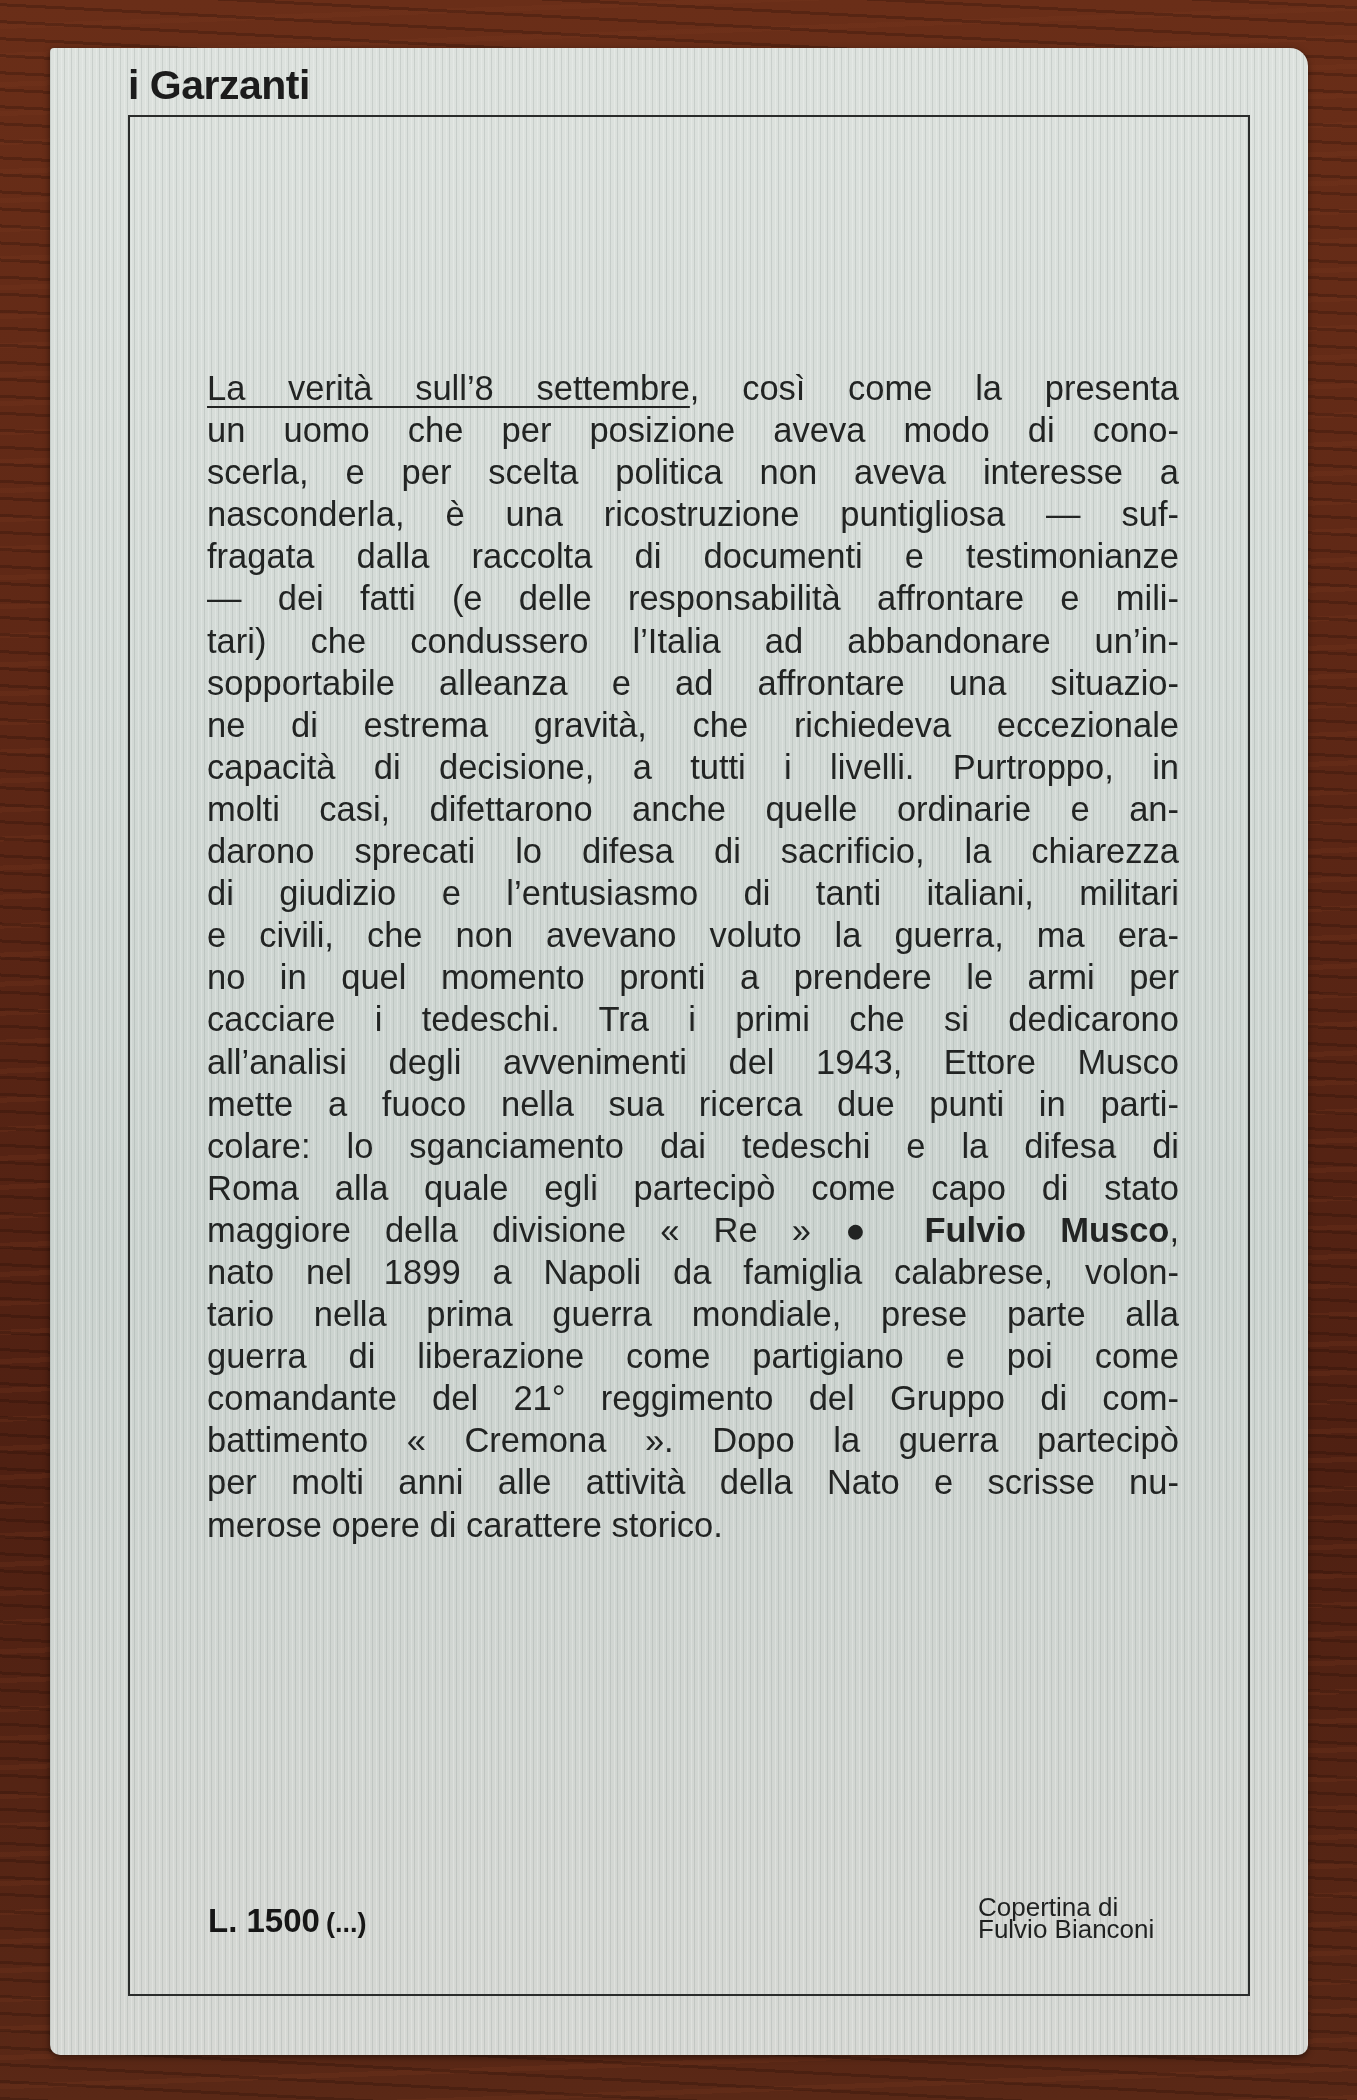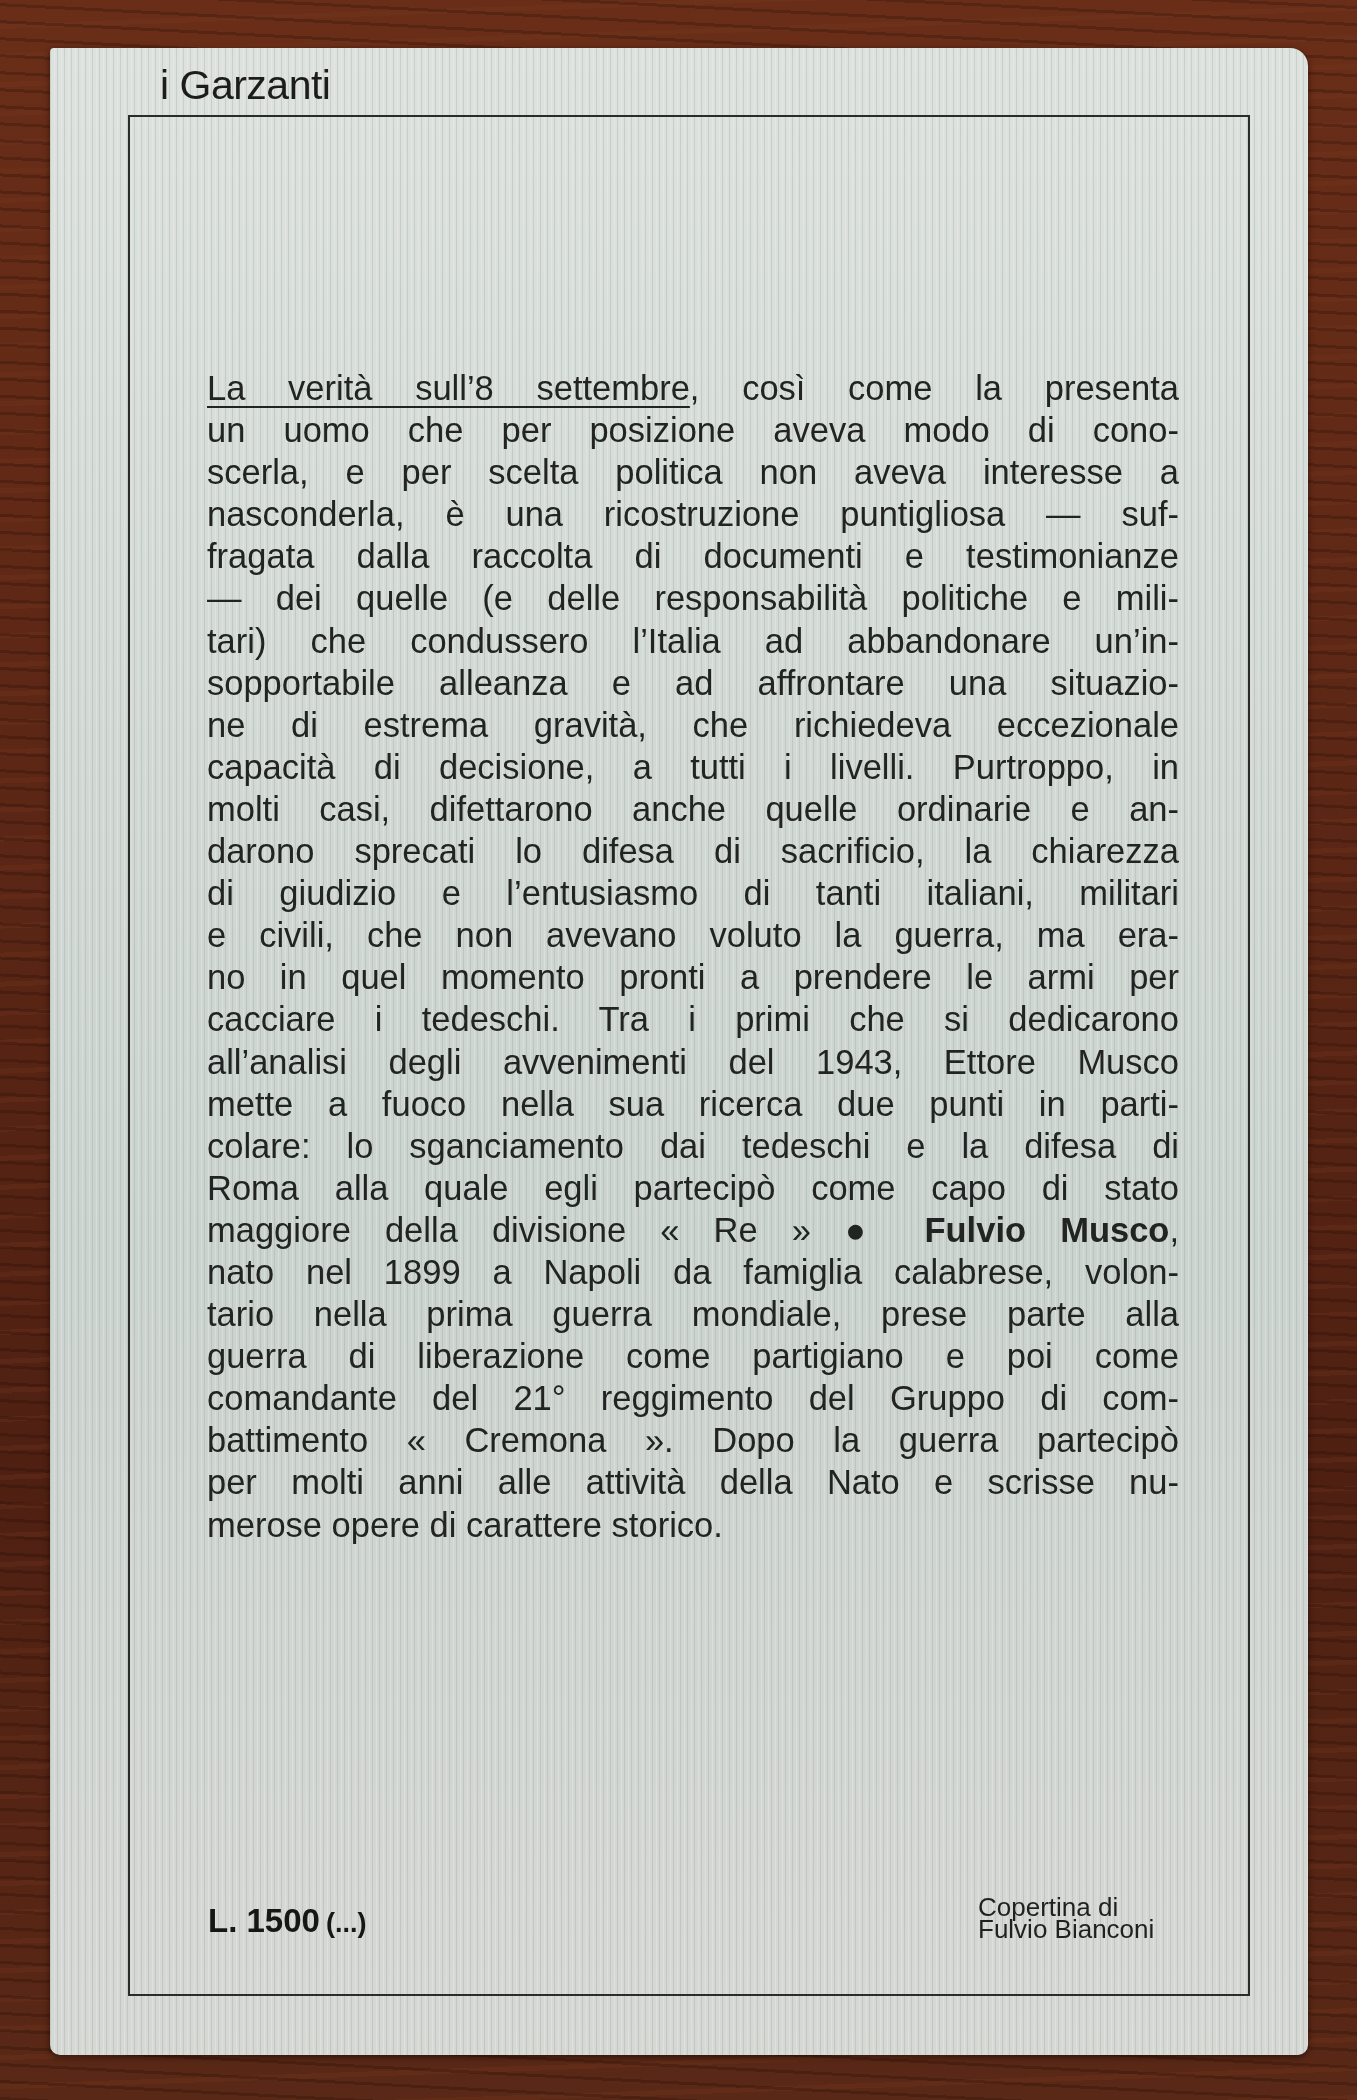--- a/index.html
+++ b/index.html
@@ -29,25 +29,24 @@
       repeating-linear-gradient(90deg, rgba(120,130,128,0.20) 0px, rgba(120,130,128,0.20) 1px, transparent 1px, transparent 4px, rgba(255,255,255,0.22) 4px, rgba(255,255,255,0.22) 5px, transparent 5px, transparent 7px),
       linear-gradient(180deg, #dde2de 0%, #d2d9d5 35%, #cbd3cf 60%, #d6d8d4 100%);
     border-radius: 4px 18px 10px 10px;
     box-shadow: 0 2px 6px rgba(0,0,0,0.5);
   }
   .logo {
     position: absolute;
     left: 78px;
     top: 17px;
     font-size: 41px;
-    font-weight: normal;
+    font-weight: bold;
     color: #1c1c1c;
     letter-spacing: -0.5px;
     line-height: 1;
-    margin-left: 32px;
   }
   .frame {
     position: absolute;
     left: 78px;
     top: 67px;
     width: 1122px;
     height: 1881px;
     border: 2px solid #2a2c2b;
     box-sizing: border-box;
   }
@@ -108,21 +107,21 @@
 <div class="cover">
   <div class="logo">i Garzanti</div>
 
   <div class="frame">
     <div class="body-text">
       <span class="line"><span class="title-ref">La verità sull’8 settembre</span><span>, così come la presenta</span></span>
       <span class="line">un uomo che per posizione aveva modo di cono-</span>
       <span class="line">scerla, e per scelta politica non aveva interesse a</span>
       <span class="line">nasconderla, è una ricostruzione puntigliosa — suf-</span>
       <span class="line">fragata dalla raccolta di documenti e testimonianze</span>
-      <span class="line">— dei quelle (e delle responsabilità politiche e mili-</span>
+      <span class="line">— dei fatti (e delle responsabilità affrontare e mili-</span>
       <span class="line">tari) che condussero l’Italia ad abbandonare un’in-</span>
       <span class="line">sopportabile alleanza e ad affrontare una situazio-</span>
       <span class="line">ne di estrema gravità, che richiedeva eccezionale</span>
       <span class="line">capacità di decisione, a tutti i livelli. Purtroppo, in</span>
       <span class="line">molti casi, difettarono anche quelle ordinarie e an-</span>
       <span class="line">darono sprecati lo difesa di sacrificio, la chiarezza</span>
       <span class="line">di giudizio e l’entusiasmo di tanti italiani, militari</span>
       <span class="line">e civili, che non avevano voluto la guerra, ma era-</span>
       <span class="line">no in quel momento pronti a prendere le armi per</span>
       <span class="line">cacciare i tedeschi. Tra i primi che si dedicarono</span>

